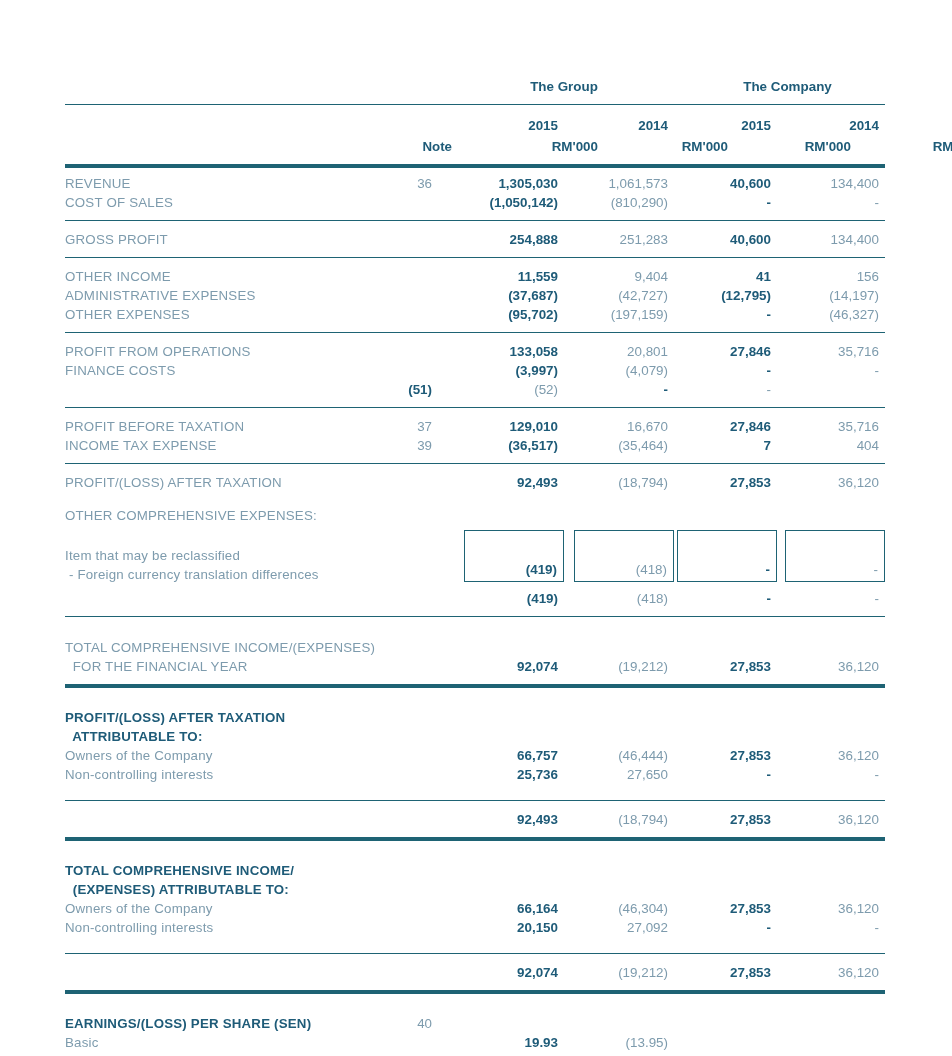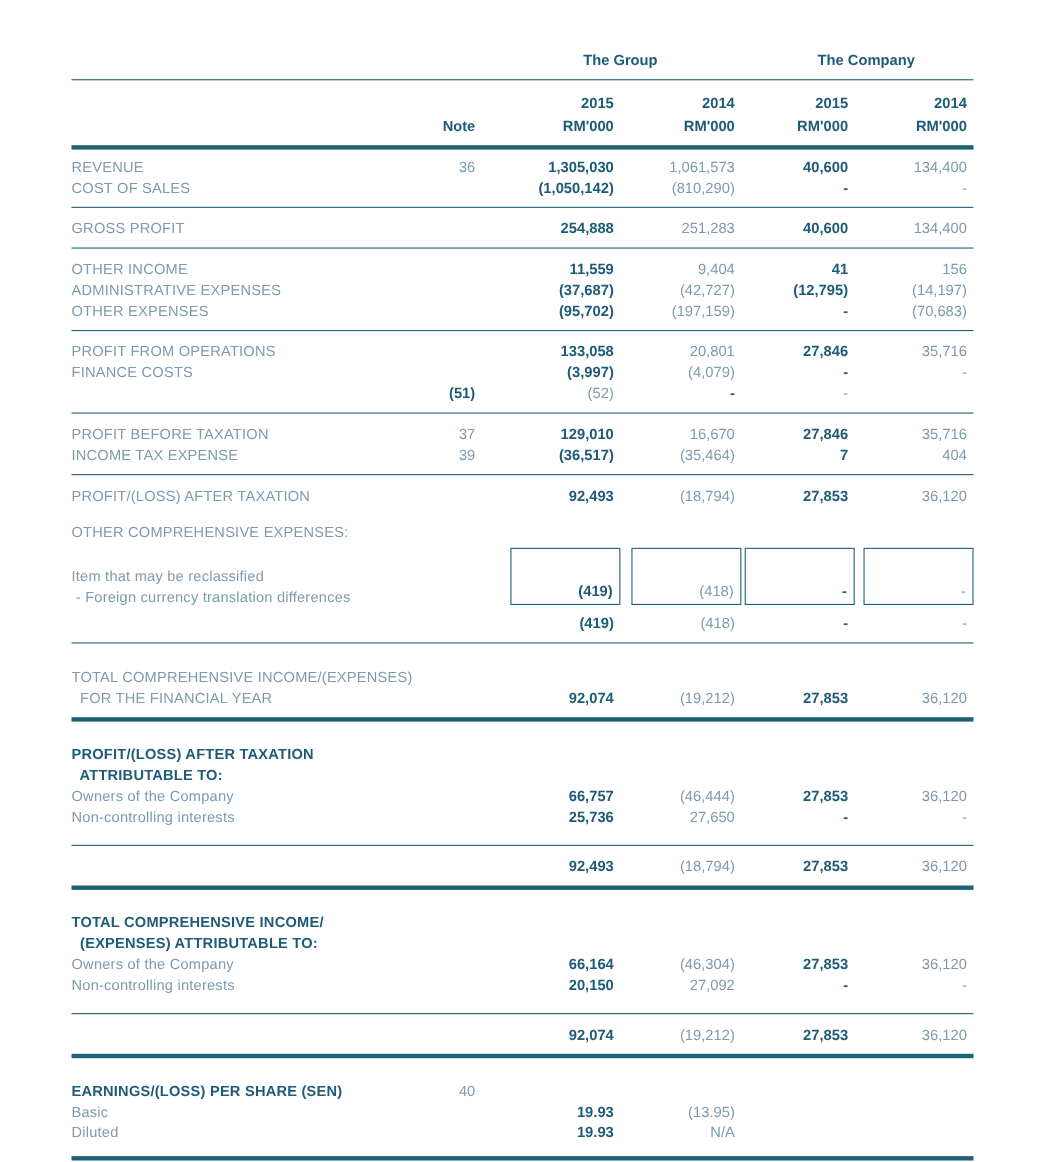--- a/index.html
+++ b/index.html
@@ -30,23 +30,23 @@
   .note{font-size:13.3px;line-height:19px;color:var(--light);text-align:right;}
   .v{font-size:13.4px;line-height:19px;text-align:right;font-variant-numeric:tabular-nums;}
   .v.b{color:var(--dark);font-weight:bold;}
   .v.l{color:var(--light);}
   .hb{color:var(--dark)!important;font-weight:bold;}
   
   .rl{height:1px;background:var(--accent);margin:8px 0 9px;}
   .rk{height:4px;background:var(--accent);margin:8px 0 0;}
   
   .hdr-top{display:grid;grid-template-columns:367px 236px 211px;padding-right:6px;}
-  .hdr-top .g{text-align:center;padding-left:28px;font-weight:bold;color:var(--dark);font-size:13.4px;line-height:18px;}
+  .hdr-top .g{text-align:center;padding-left:28px;font-weight:bold;color:var(--dark);font-size:13.4px;line-height:18px;margin-top:32px;}
   .hdr1{margin-top:11px;}
-  .hdr2{margin-top:2px;}
+  .hdr2{margin-top:2px;gap:20px;}
   
   .stack{grid-column:1 / 3;margin-top:21px;}
   .obox{
     box-sizing:border-box;height:52px;width:100px;
     margin:5px -6px 0 auto;
     border:1.5px solid var(--accent);
     display:flex;align-items:flex-end;justify-content:flex-end;
     padding:0 6px 2px 0;
   }
 </style>
@@ -124,21 +124,21 @@
         <div class="v l">(42,727)</div>
         <div class="v b">(12,795)</div>
         <div class="v l">(14,197)</div>
       </div>
       <div class="row">
         <div class="lab">OTHER EXPENSES</div>
         <div class="note"></div>
         <div class="v b">(95,702)</div>
         <div class="v l">(197,159)</div>
         <div class="v b">-</div>
-        <div class="v l">(70,683)</div>
+        <div class="v l">(46,327)</div>
       </div>
       <div class="rl"></div>
       <div class="row">
         <div class="lab">PROFIT FROM OPERATIONS</div>
         <div class="note"></div>
         <div class="v b">133,058</div>
         <div class="v l">20,801</div>
         <div class="v b">27,846</div>
         <div class="v l">35,716</div>
       </div>

